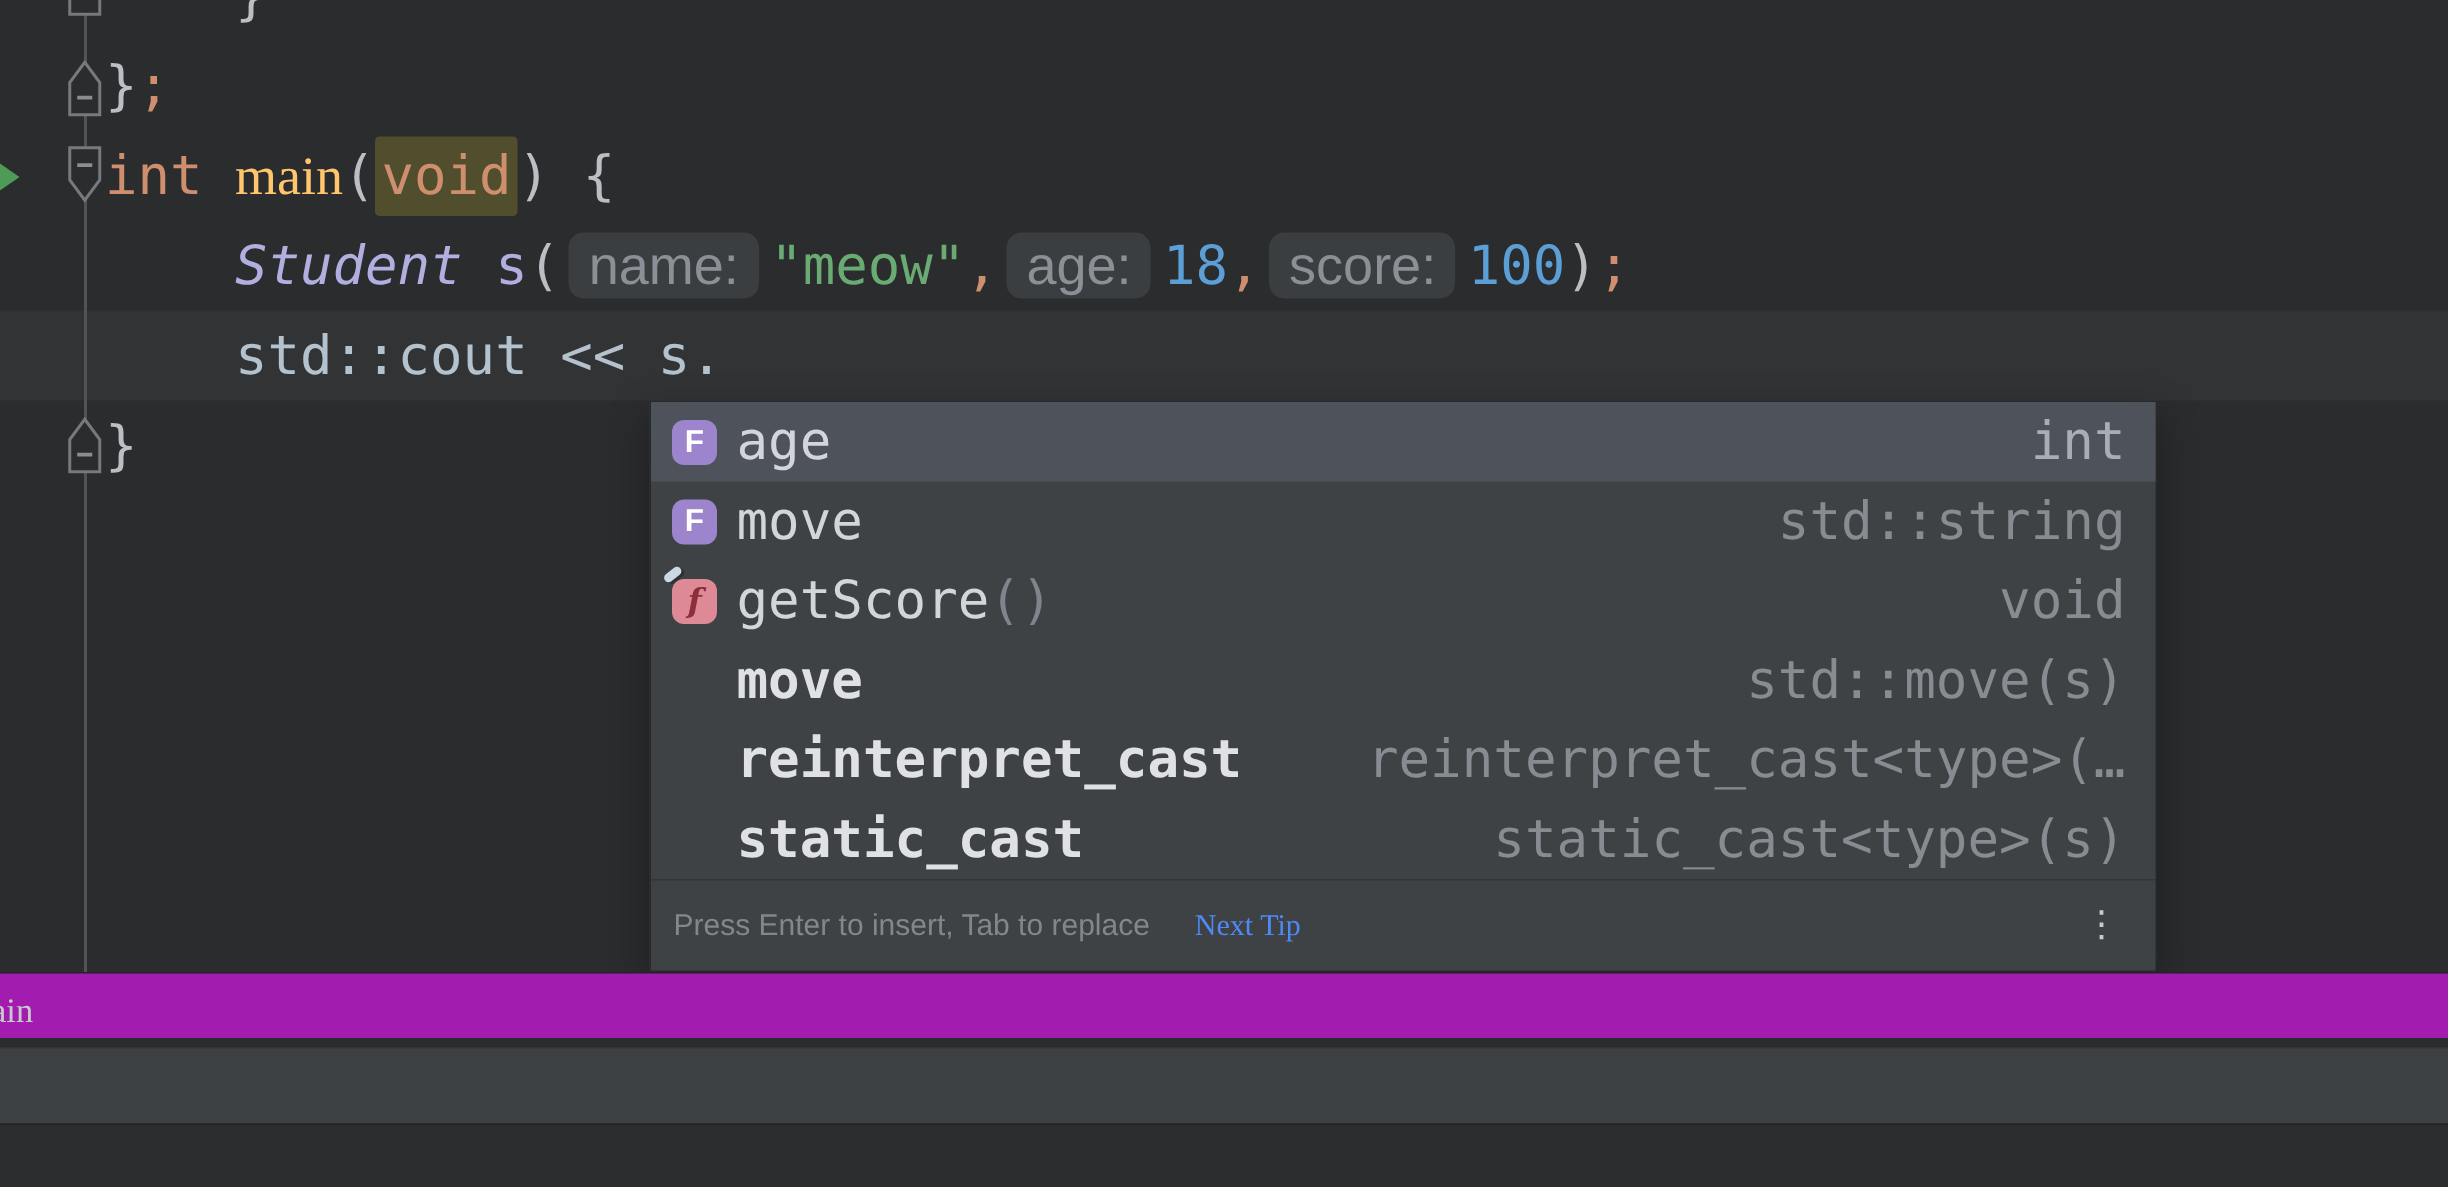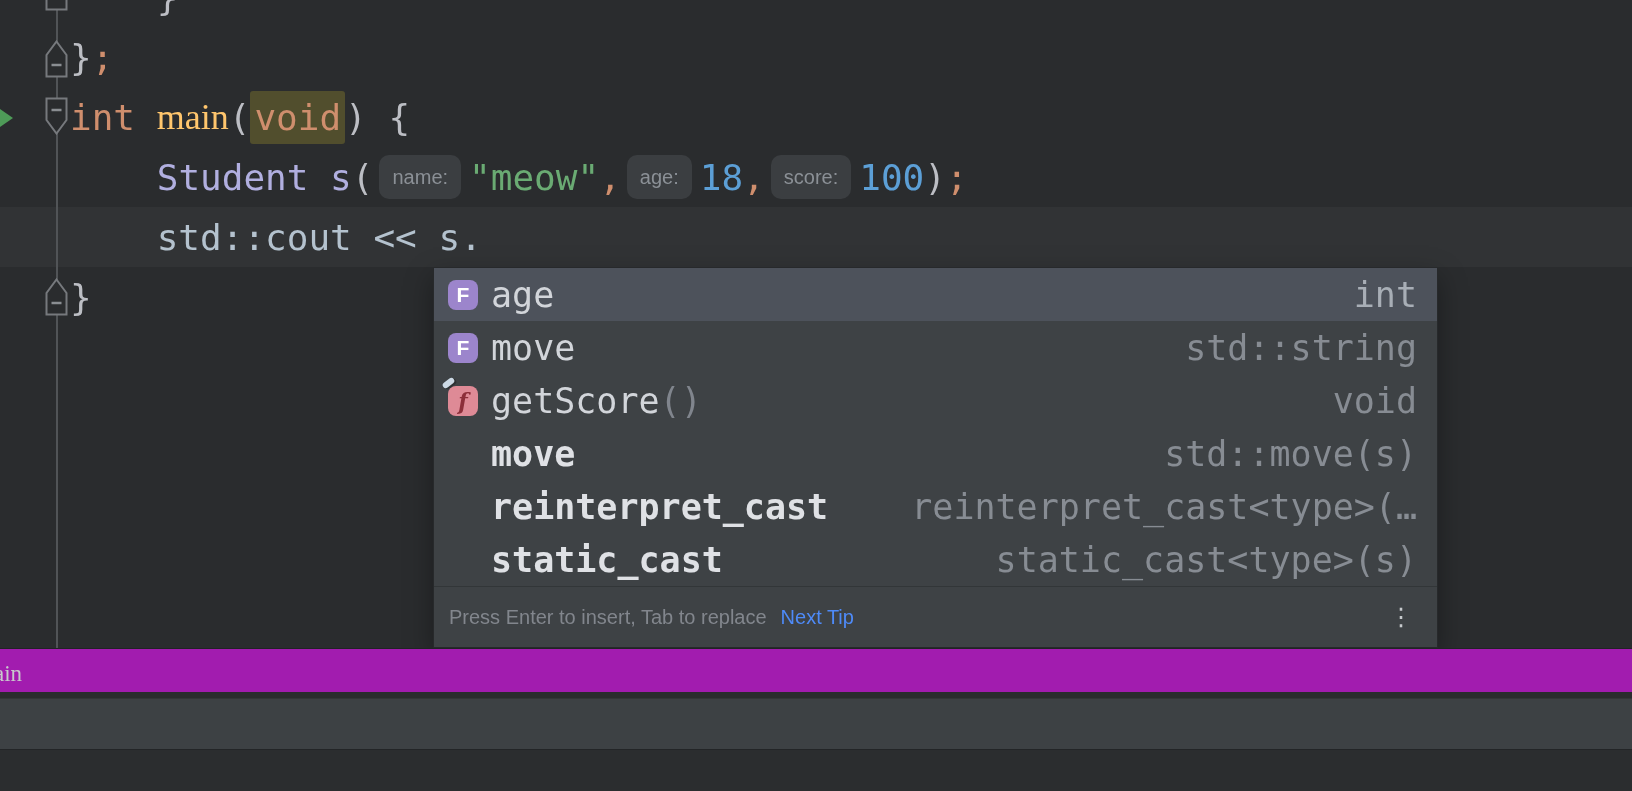--- a/index.html
+++ b/index.html
@@ -8,31 +8,31 @@
   #screen { position:relative; width:1632px; height:791px; overflow:hidden; }
 
   
   #editor { position:absolute; left:0; top:0; width:1632px; height:648px; overflow:hidden; background:var(--editor_bg); }
   .current-line { position:absolute; left:0; width:1632px; height:60px; background:var(--current_line_bg); }
   #fold-line { position:absolute; left:56px; top:0; width:2px; height:648px; background:#515457; }
   .code-line { position:absolute; left:70px; height:60px; display:flex; align-items:center;
                font-family:"DejaVu Sans Mono", monospace; font-size:36px; white-space:pre; }
   .seg-keyword   { color:var(--keyword); }
   .seg-function  { color:var(--function);font-family:Liberation Serif, serif; }
-  .seg-class     { color:var(--class); }
+  .seg-class     { color:var(--class);font-style:italic; }
   .seg-variable  { color:var(--variable); }
   .seg-string    { color:var(--string); }
   .seg-number    { color:var(--number); }
   .seg-punct     { color:var(--punct); }
   .seg-plain     { color:var(--plain); }
   .seg-semicolon { color:var(--semicolon); }
   .hl { background:var(--highlight_bg); border-radius:3px; padding:6px 4px; }
   .chip { display:inline-flex; align-items:center; height:44px; padding:0 13px; margin:0 8px 0 6px;
           background:var(--hint_bg); color:var(--hint_text); border-radius:10px;
-          font-family:"Liberation Sans", sans-serif; font-size:20px; white-space:pre; }
+          font-family:"Liberation Sans", sans-serif; font-size:36px; white-space:pre; }
 
   
   .fold-marker { position:absolute; left:45px; }
   #run-arrow { position:absolute; left:-3px; top:107px; width:0; height:0;
                border-top:11px solid transparent; border-bottom:11px solid transparent;
                border-left:16px solid var(--run_green); }
 
   
   #popup { position:absolute; left:433px; top:267px; width:1005px; background:var(--popup_bg);
            border:1px solid #27292b; box-shadow:0 10px 26px rgba(0,0,0,.35); }
@@ -45,22 +45,22 @@
   .ci.method { background:var(--method_icon_bg); color:var(--method_icon_glyph);
                font:italic 700 22px "DejaVu Serif", serif; }
   .key-badge { position:absolute; left:-6px; top:-6px; width:13px; height:6px; border-radius:3px;
                background:#ccd9e5; transform:rotate(-38deg); box-shadow:1px 2px 0 rgba(0,0,0,.25); }
   .lbl { color:var(--popup_text); }
   .row.bold .lbl { font-weight:700; color:#dfe1e5; }
   .sfx { color:#80858d; }
   .type { margin-left:auto; color:var(--popup_type); }
   .row.selected .type { color:#a8aeb6; }
   #popup-footer { display:flex; align-items:center; height:61px; padding:0 18px 0 15px;
-                  border-top:1px solid rgba(0,0,0,.18); font-size:20px; color:var(--footer_text); }
-  #next-tip { color:var(--link); margin-left:14px; cursor:pointer; }
+                  border-top:1px solid rgba(0,0,0,.18); font-size:20px; color:var(--footer_text);gap:16px; }
+  #next-tip { color:var(--link); margin-left:14px; cursor:pointer;font-family:Liberation Serif, serif; }
   #kebab { margin-left:auto; color:#c7cacd; font-size:24px; letter-spacing:0; line-height:1;
            padding:2px 6px; cursor:pointer; }
 
   
   #panel-header { position:absolute; left:0; top:648px; width:1632px; height:44px;
                   background:#a21caf; border-top:1px solid #212325;font-family:Liberation Serif, serif; }
   #panel-header .clipped { position:absolute; left:-6px; top:0; height:50px; line-height:50px;
                   color:#c7c9cb; font-size:23px; }
   #panel-row { position:absolute; left:0; top:698px; width:1632px; height:51px;
                background:#3d4144; border-top:1px solid #333638; }

